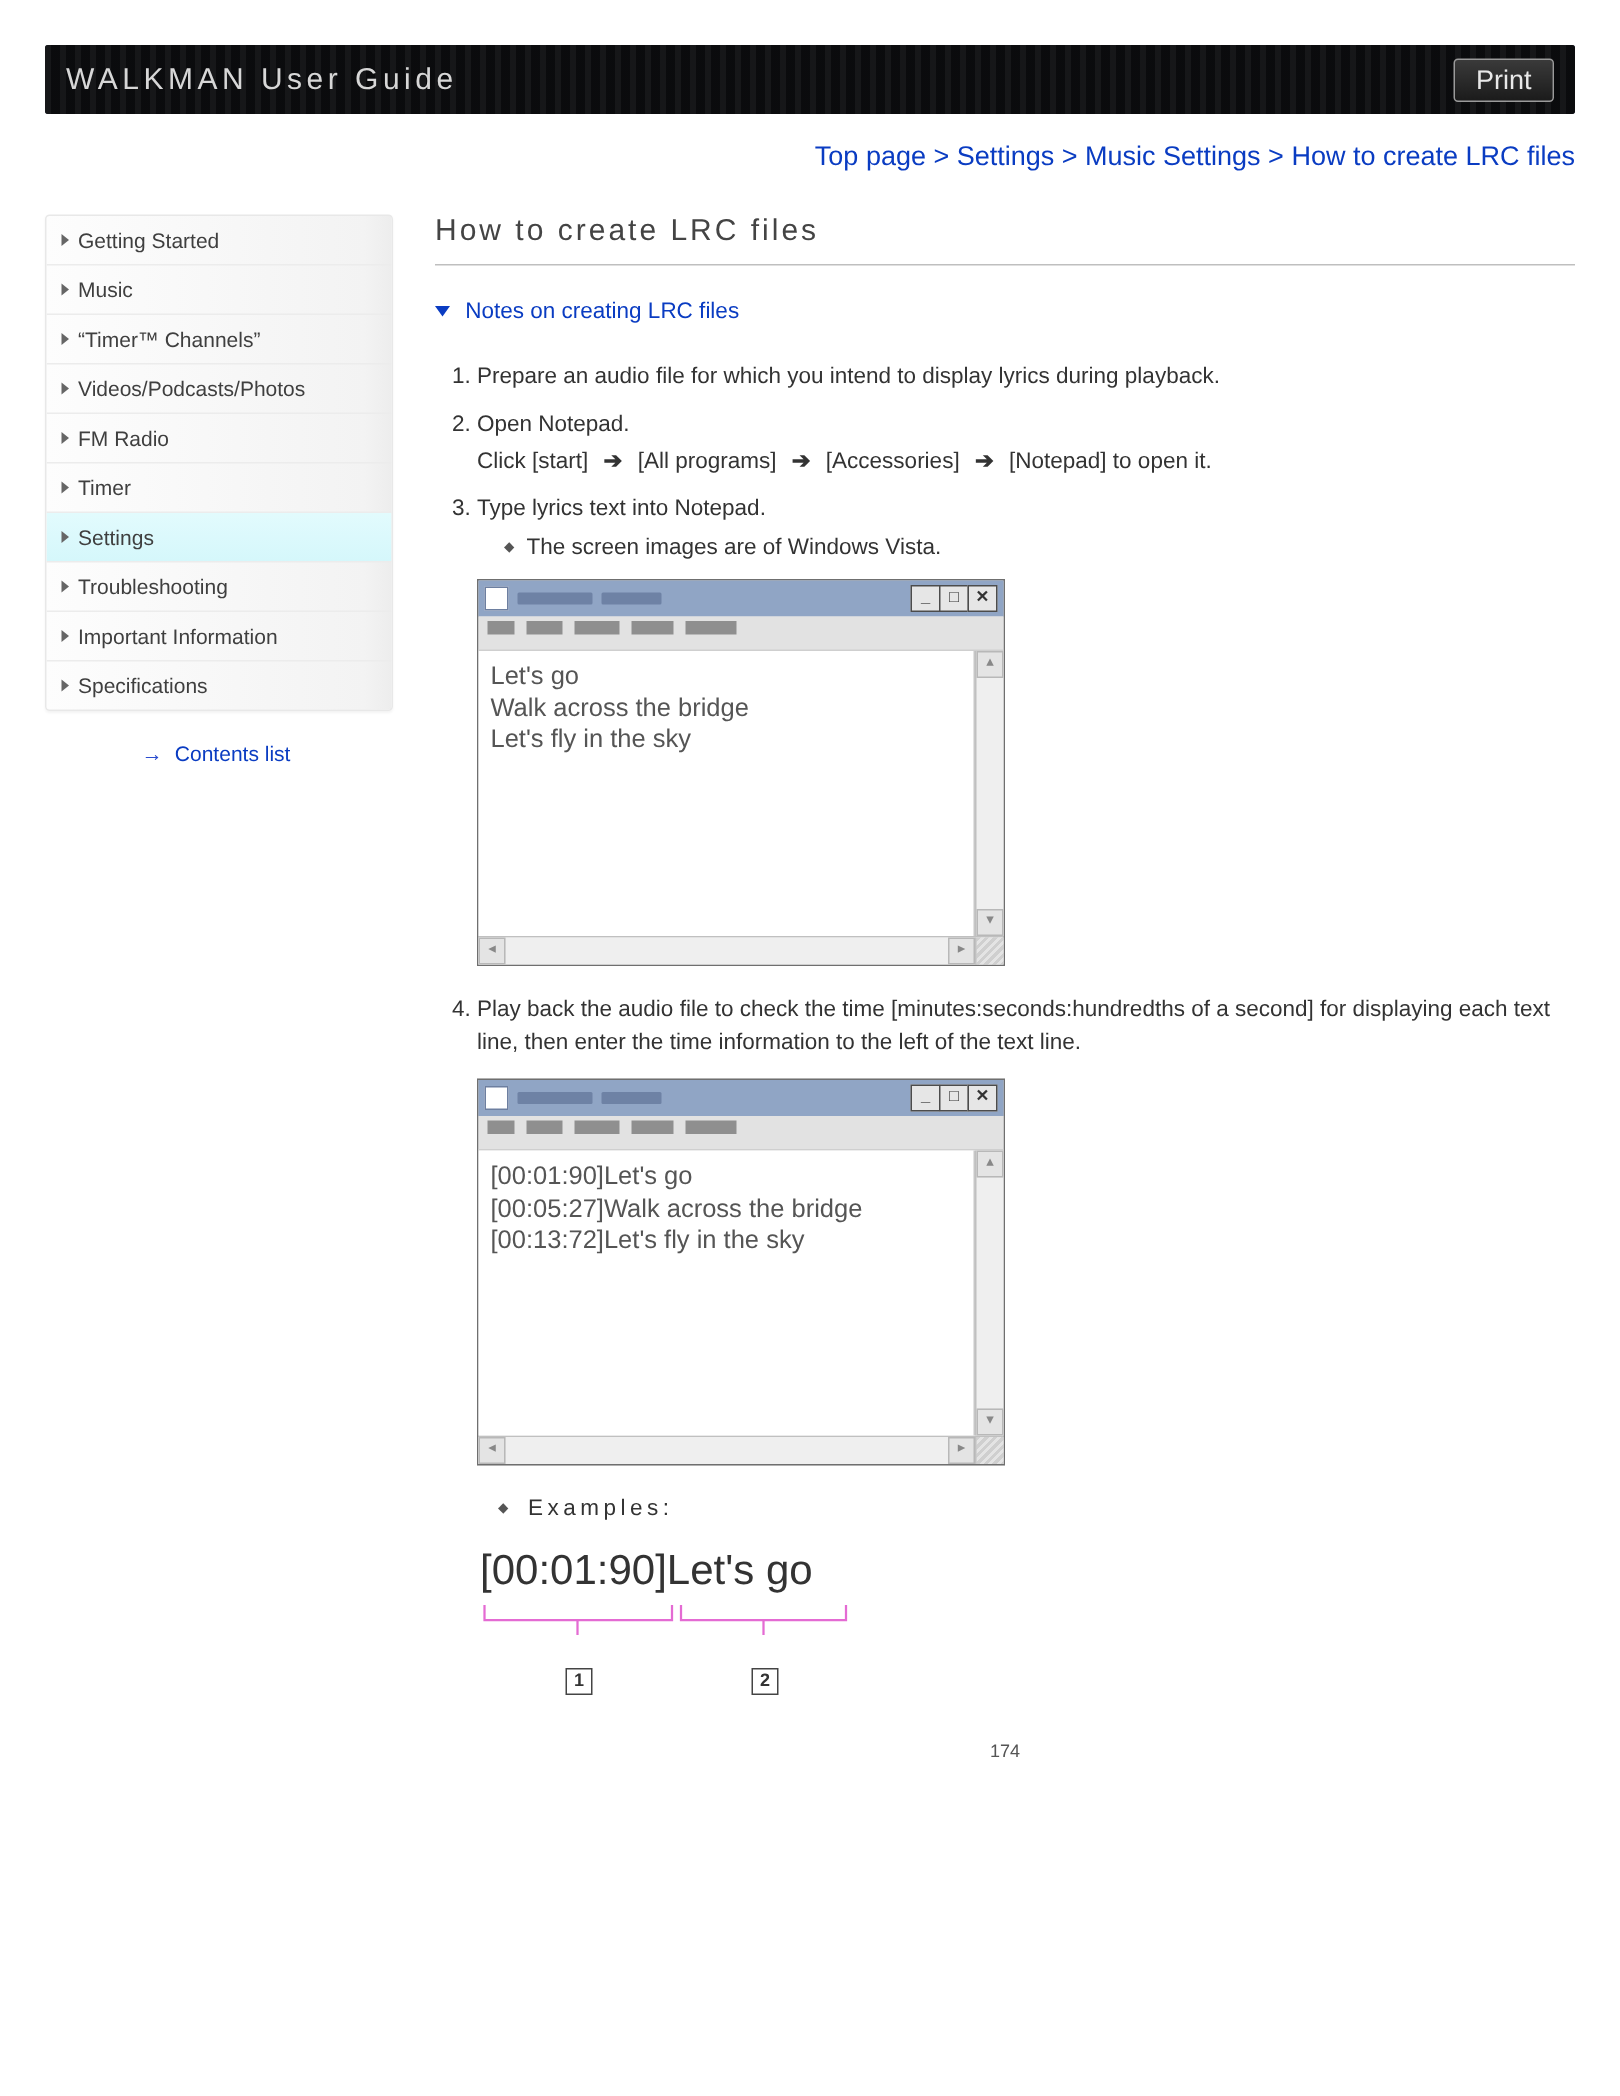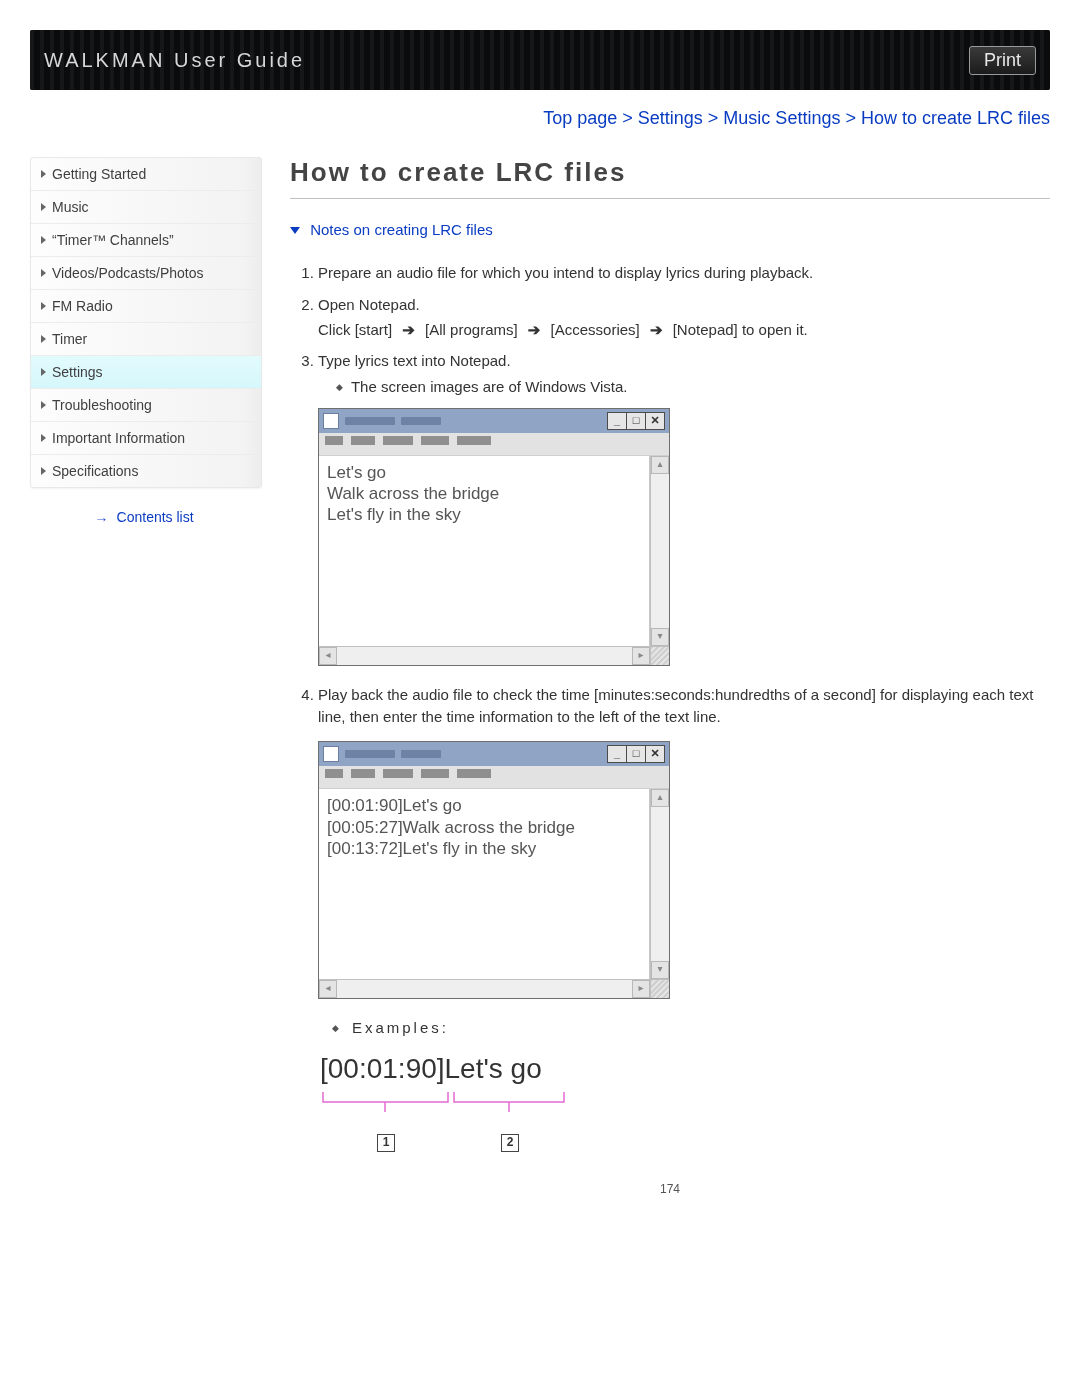--- a/index.html
+++ b/index.html
@@ -31,21 +31,21 @@
 
   .page {
     width: 1080px;
     box-sizing: border-box;
     padding: 30px 30px 40px 30px;
   }
 
   
   .header {
     position: relative;
-    height: 60px;
+    height: 46px;
     background: #0f172a;
     border-radius: 2px;
     display: flex;
     align-items: center;
     padding: 0 14px;
     overflow: hidden;
   }
 
   .header-stripes {
     position: absolute;
@@ -141,22 +141,22 @@
 
   
   .breadcrumb {
     color: var(--link-blue);
     font-size: 18px;
     text-align: right;
     margin-bottom: 28px;
   }
 
   h1.page-title {
-    font-size: 26px;
-    font-weight: 700;
+    font-size: 20px;
+    font-weight: 400;
     letter-spacing: 2px;
     color: #444;
     margin: 0 0 10px 0;
   }
   .title-rule {
     height: 1px;
     background: #bfbfbf;
     margin-bottom: 22px;
   }
 

